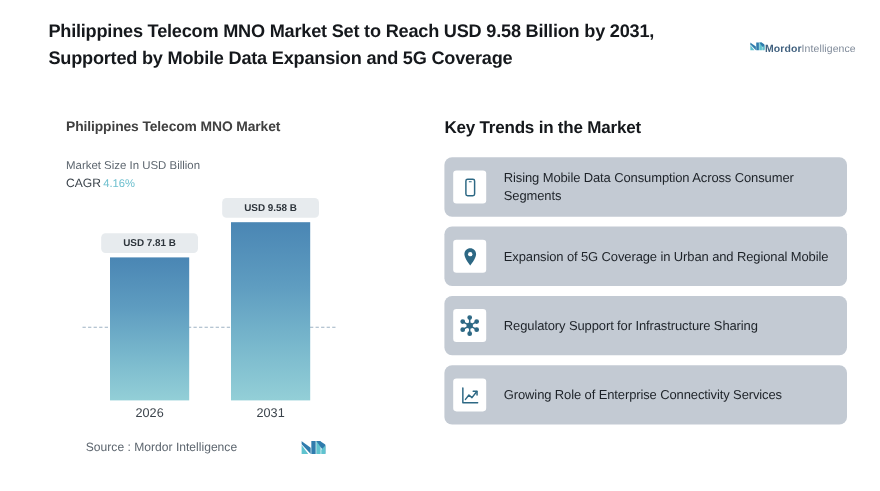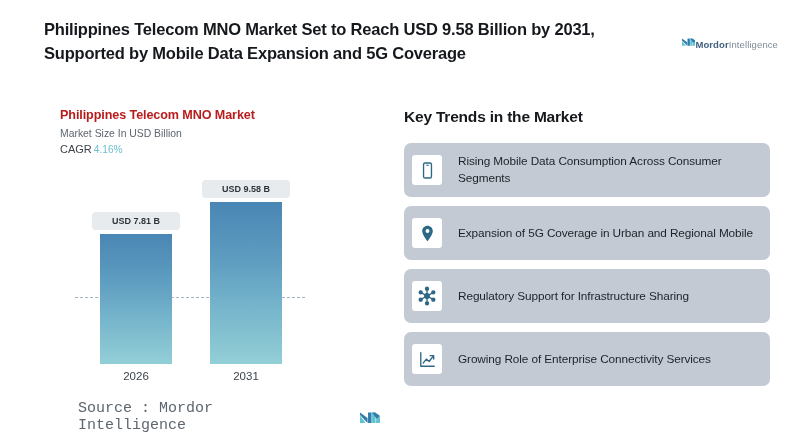--- a/index.html
+++ b/index.html
@@ -64,25 +64,25 @@
     left: 60px;
     top: 108px;
     width: 330px;
     height: 320px;
     background: #ffffff;
   }
 
   .chart-title {
     font-size: 12.6px;
     font-weight: bold;
-    color: #b91c1c;
+    color: #404040;
     letter-spacing: -0.1px;
   }
   .chart-subtitle {
-    margin-top: 6px;
+    margin-top: 24px;
     font-size: 10.4px;
     color: #5d666f;
   }
   .chart-cagr {
     margin-top: 4px;
     font-size: 11px;
     color: #3b434b;
   }
   .chart-cagr .cagr-value {
     color: #6fc0cf;
@@ -149,23 +149,22 @@
 
   .chart-footer {
     position: absolute;
     left: 18px;
     right: 10px;
     top: 292px;
     display: flex;
     align-items: center;
   }
   .source-text {
-    font-size: 15px;
+    font-size: 11px;
     color: #5d666f;
-    font-family: Liberation Mono, monospace;
   }
   .footer-logo { margin-left: 58px; display: block; }
 
   
   .trends {
     position: absolute;
     left: 404px;
     top: 108px;
     width: 366px;
   }

